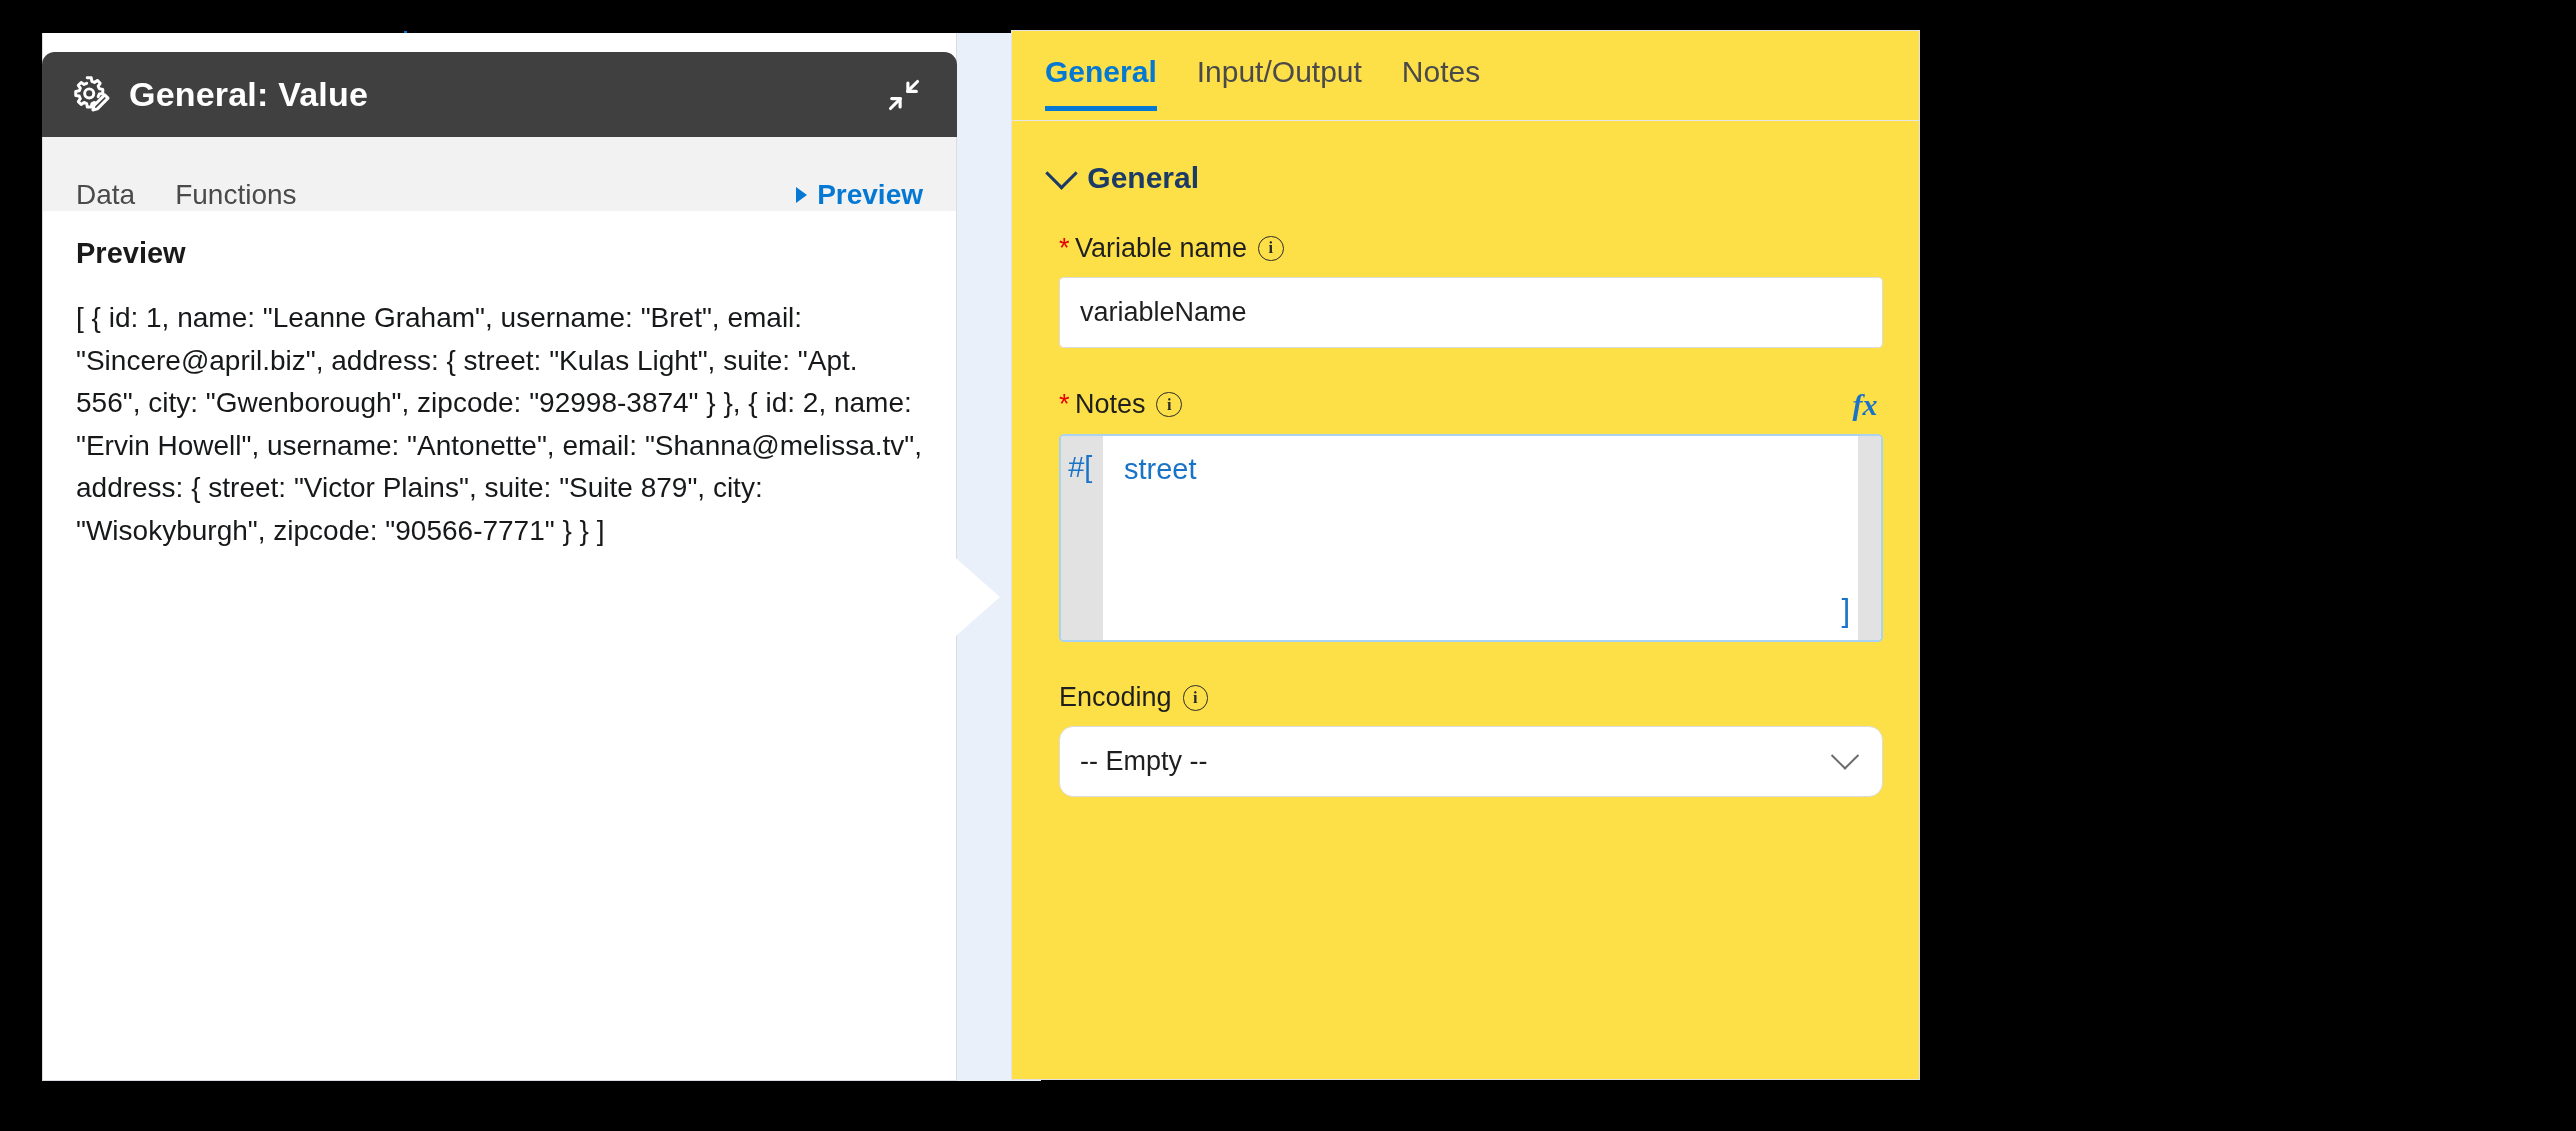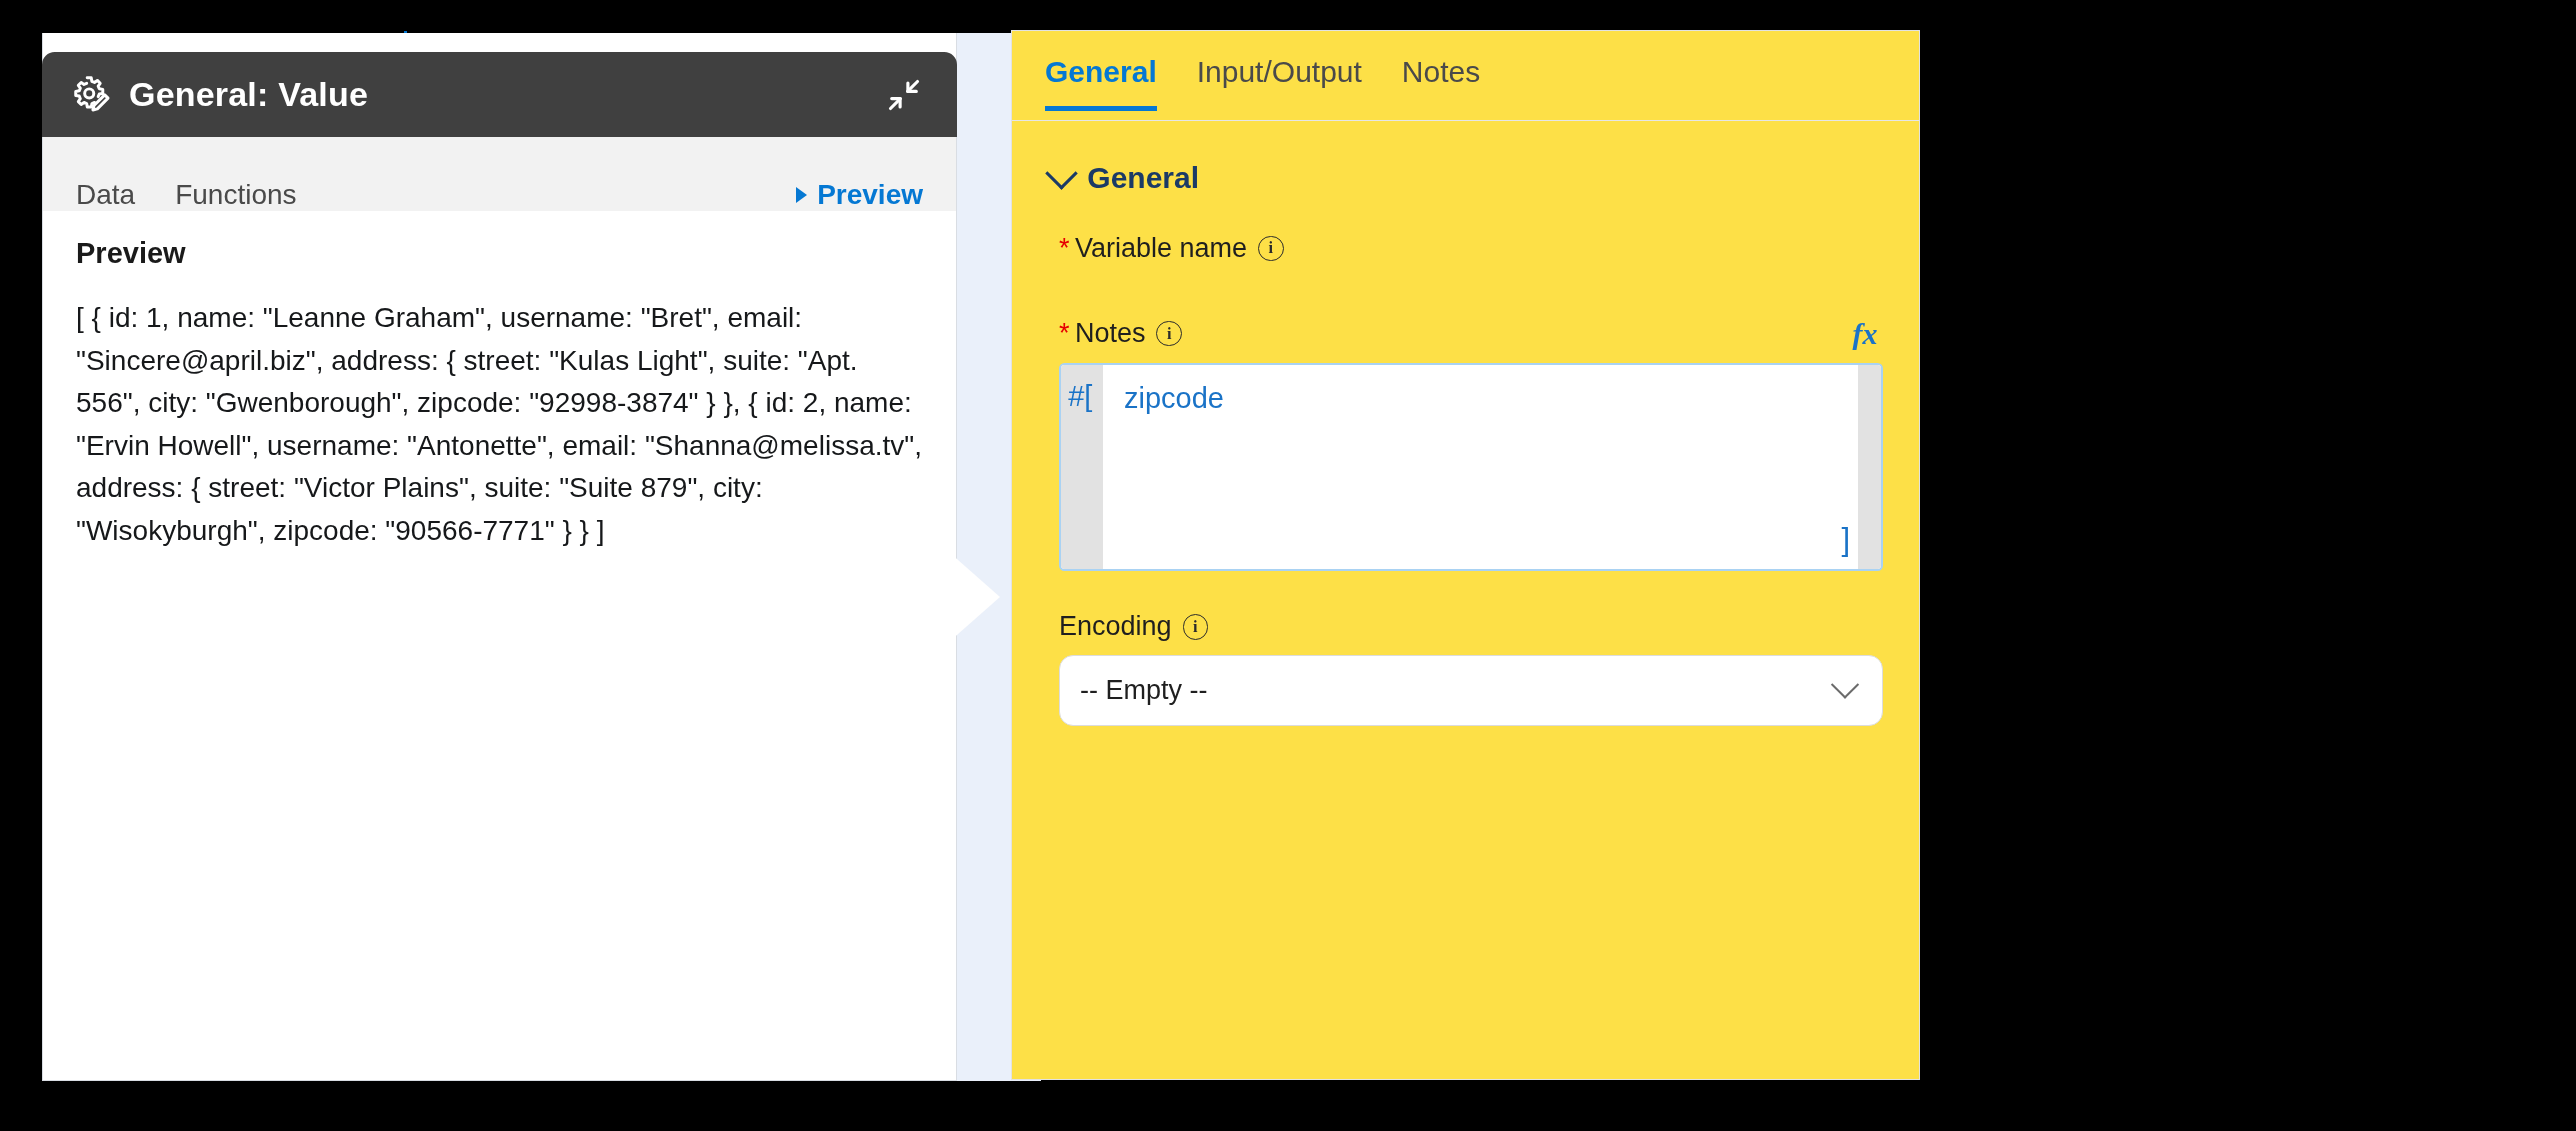--- a/index.html
+++ b/index.html
@@ -455,36 +455,39 @@
         <span class="chev-down"></span>
         <span class="sect-title">General</span>
       </div>
 
       <div class="field">
         <div class="field-label-row">
           <span class="req-star">*</span>
           <span class="field-label">Variable name</span>
           <span class="info-icon">i</span>
         </div>
+        <div class="text-input">
+          <span>variableName</span>
+        </div>
       </div>
 
       <div class="gap-44"></div>
 
       <div class="field">
         <div class="field-label-row">
           <span class="req-star">*</span>
           <span class="field-label">Notes</span>
           <span class="info-icon">i</span>
           <span class="fx-btn">fx</span>
         </div>
         <div class="code-editor">
           <div class="code-gutter-left"></div>
           <div class="code-gutter-right"></div>
           <div class="code-hash">#[</div>
-          <div class="code-content">zipcode</div>
+          <div class="code-content">street</div>
           <div class="code-close">]</div>
         </div>
       </div>
 
       <div class="gap-44"></div>
 
       <div class="field">
         <div class="field-label-row">
           <span class="field-label">Encoding</span>
           <span class="info-icon">i</span>

